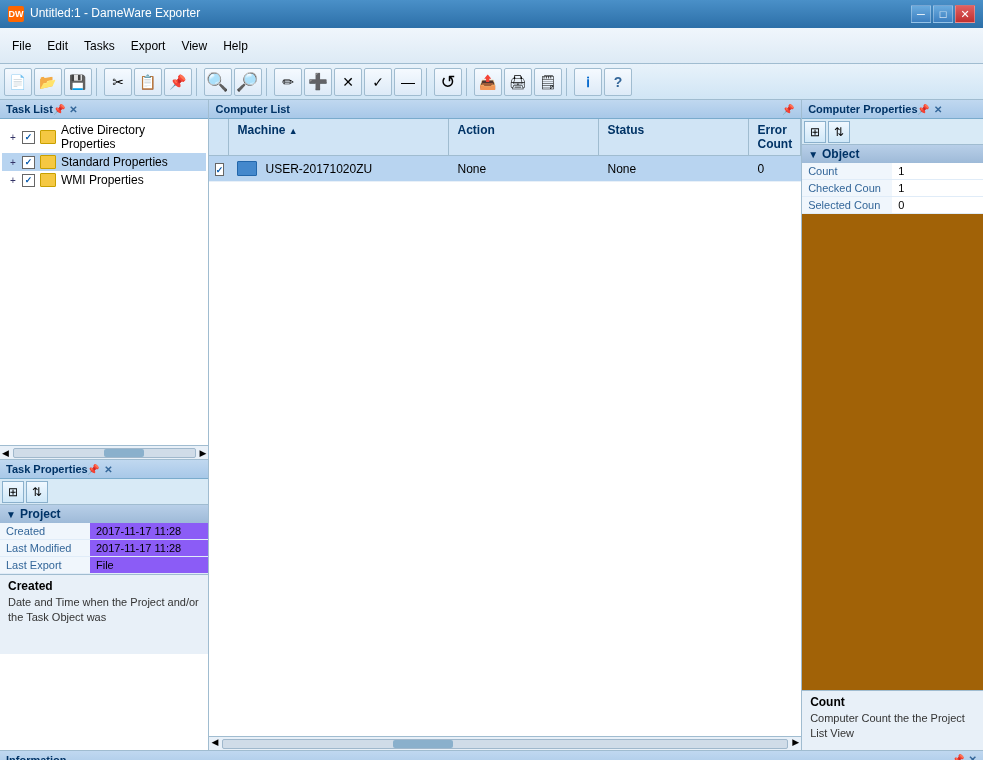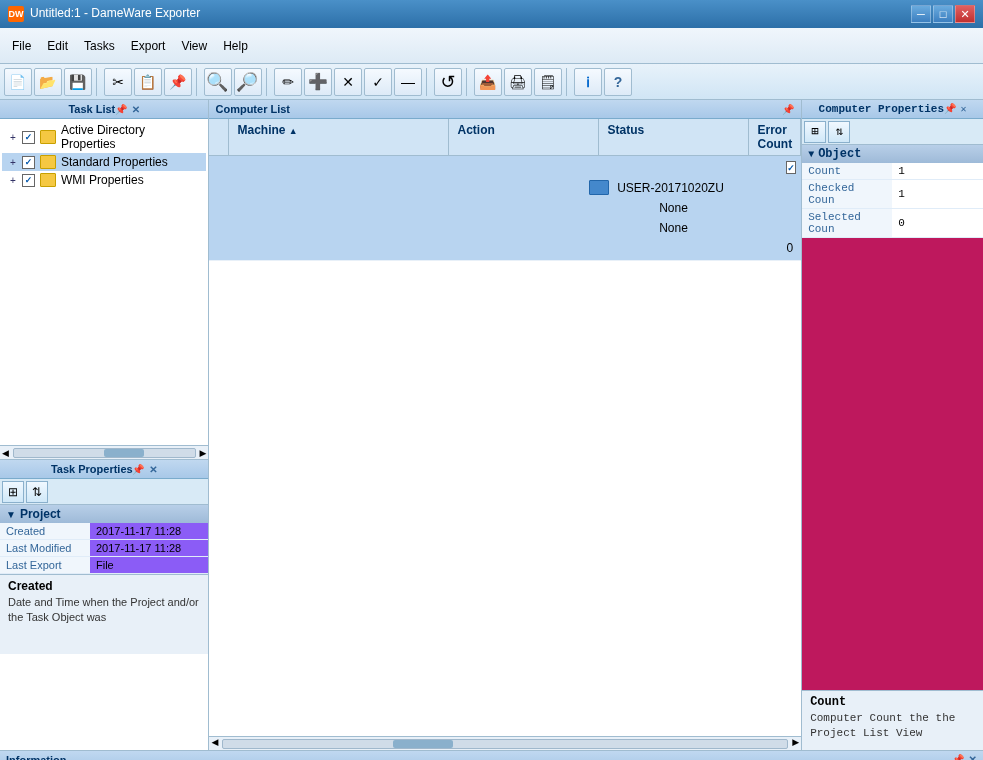--- a/index.html
+++ b/index.html
@@ -81,21 +81,21 @@
 
     
     .panel-header {
       background: linear-gradient(to bottom, #c0d8f0, #a8c8e8);
       border-bottom: 1px solid #7aabcc;
       padding: 3px 6px;
       font-size: 11px;
       font-weight: bold;
       color: #003366;
       display: flex;
-      justify-content: center;
+      justify-content: flex-start;
       align-items: center;
     }
     .panel-header-btns { display: flex; gap: 4px; }
     .panel-header-btn { font-size: 10px; cursor: pointer; color: #336699; }
 
     
     #task-list-panel {
       height: 360px;
       background: white;
       border-bottom: 1px solid #a0bcd0;
@@ -241,21 +241,20 @@
       user-select: none;
     }
     .col-sort-indicator { font-size: 9px; }
     .list-content { flex: 1; overflow: auto; }
     .list-row {
       display: flex;
       align-items: flex-end;
       border-bottom: 1px solid #e8f0f8;
       padding: 2px 0;
       cursor: pointer;
-      flex-direction: column;
     }
     .list-row.selected { background: #b8d4f0; }
     .list-cell {
       padding: 3px 8px;
       font-size: 12px;
       overflow: hidden;
       white-space: nowrap;
     }
     .cell-check { width: 20px; display: flex; align-items: center; justify-content: center; }
     .cell-machine { display: flex; align-items: center; gap: 4px; }
@@ -281,22 +280,21 @@
       border-radius: 2px;
       position: absolute;
       left: 30%;
     }
 
     
     #right-panel {
       width: 190px;
       display: flex;
       flex-direction: column;
-      background: #be185d;
-      font-family: Liberation Mono, monospace;
+      background: #a16207;
     }
     #computer-props-panel {
       flex: 1;
       display: flex;
       flex-direction: column;
     }
     .comp-props-toolbar {
       background: #d8eaf6;
       border-bottom: 1px solid #a0bcd0;
       height: 26px;

